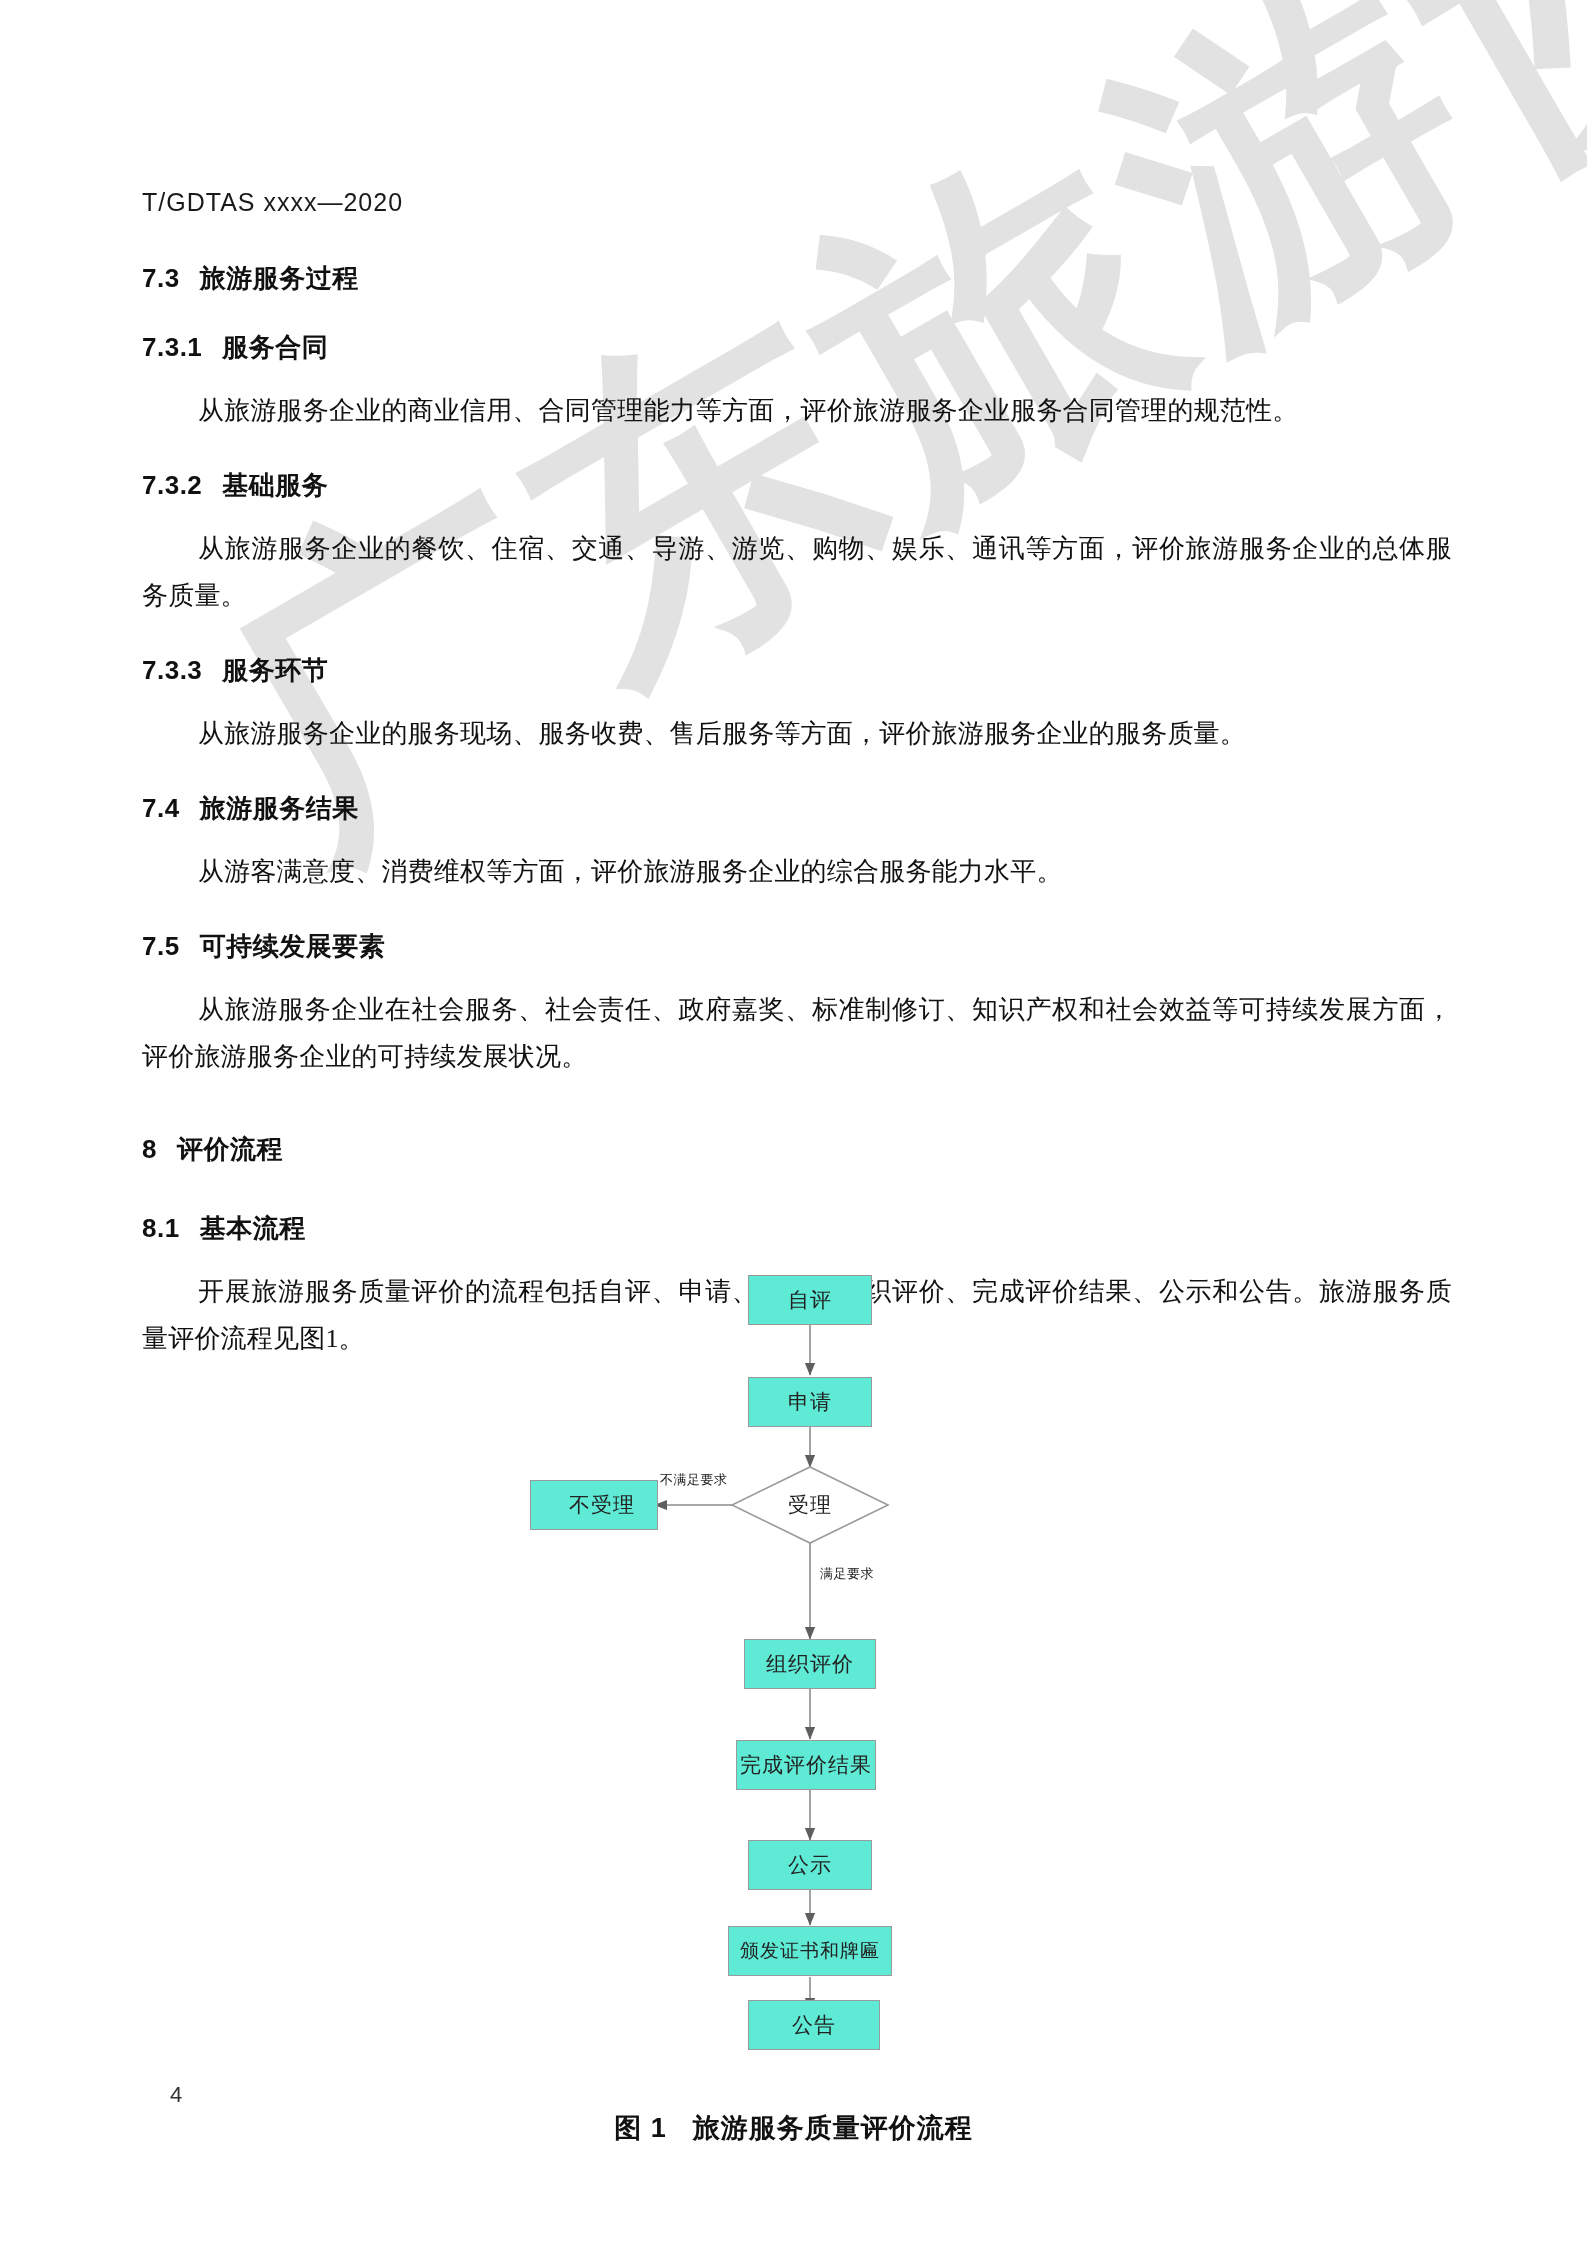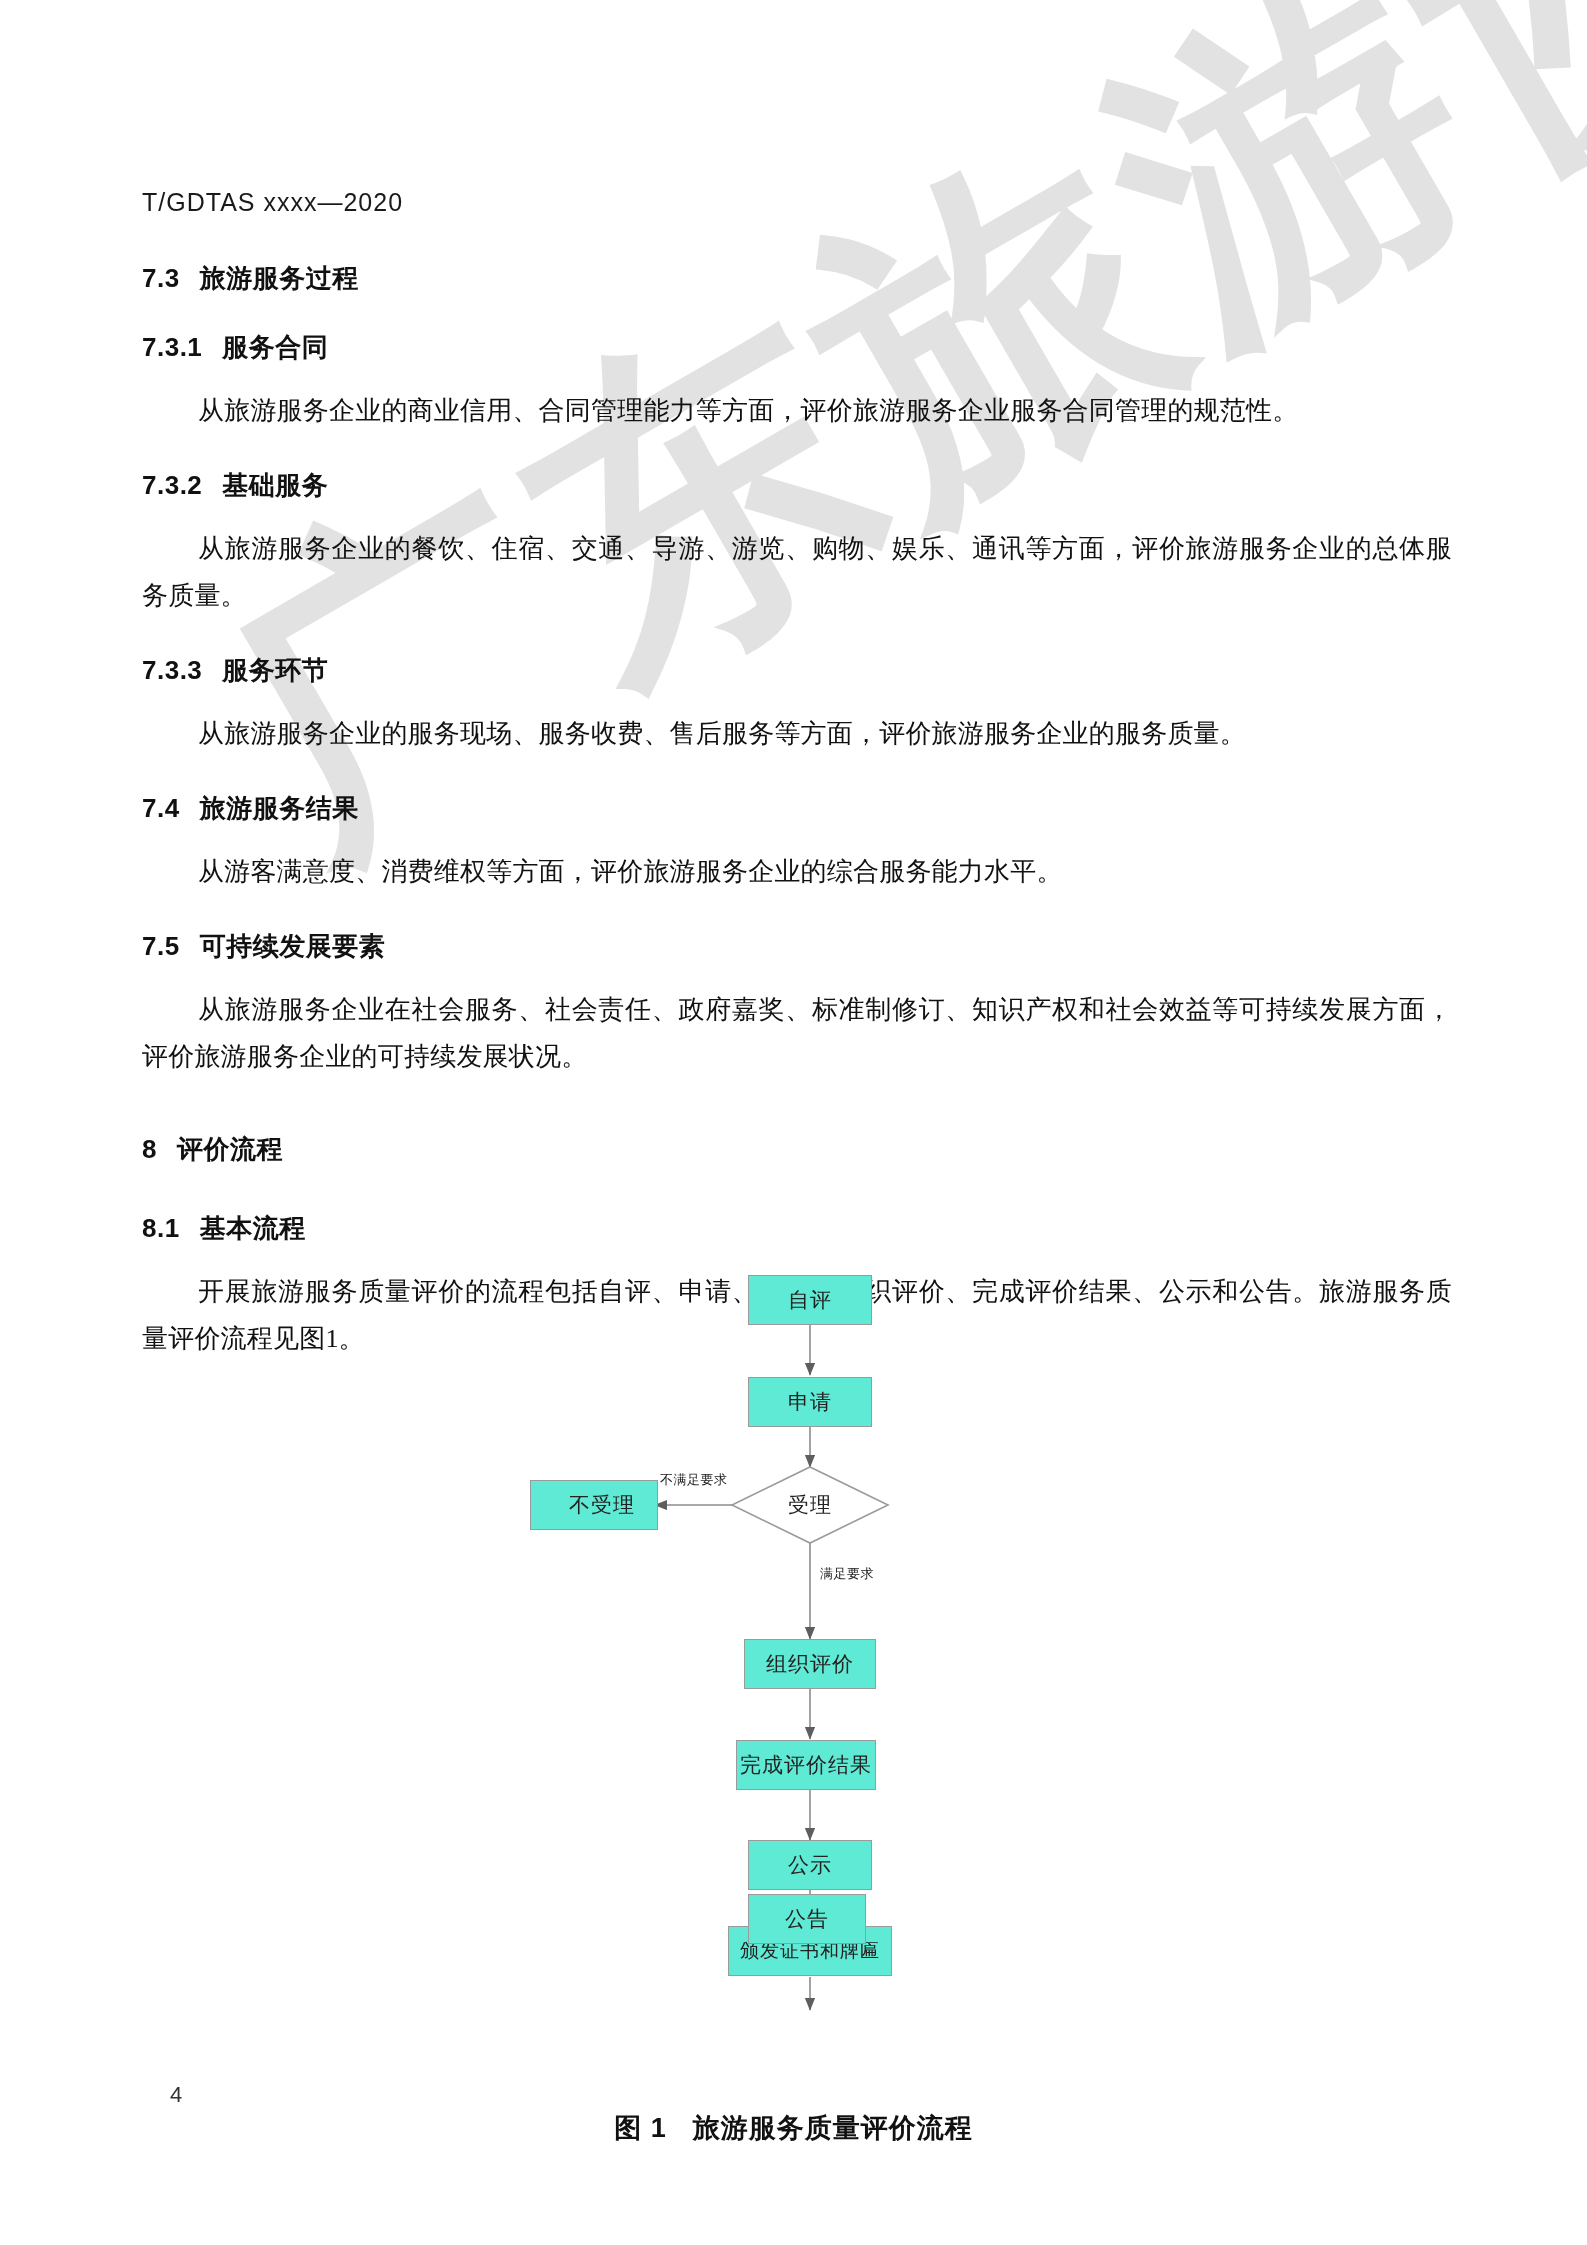--- a/index.html
+++ b/index.html
@@ -266,21 +266,21 @@
   </div>
 
   <svg width="1587" height="120" style="position:absolute;left:0;top:1975px;z-index:3;">
     <defs>
       <marker id="arrow2" markerWidth="9" markerHeight="9" refX="7.5" refY="3.2" orient="auto" markerUnits="strokeWidth">
         <path d="M0,0 L0,6.4 L8,3.2 z" fill="#5e5e5e"></path>
       </marker>
     </defs>
     <line x1="810" y1="2" x2="810" y2="35" stroke="#8c8c8c" stroke-width="1.6" marker-end="url(#arrow2)"></line>
   </svg>
-  <div class="fc-node" style="position:absolute; left:748px; top:1894px; width:118px; height:50px; z-index:3;font-family:Liberation Mono, monospace;">公告</div>
+  <div class="fc-node" style="position:absolute; left:748px; top:2000px; width:132px; height:50px; z-index:3;font-family:Liberation Mono, monospace;">公告</div>
 
   <div class="fig-caption" style="top: 2110px;">
     <span>图 1</span><span class="gap"></span><span>旅游服务质量评价流程</span>
   </div>
 
   <div class="page-number">4</div>
 
 </div>
 
 </body></html>

